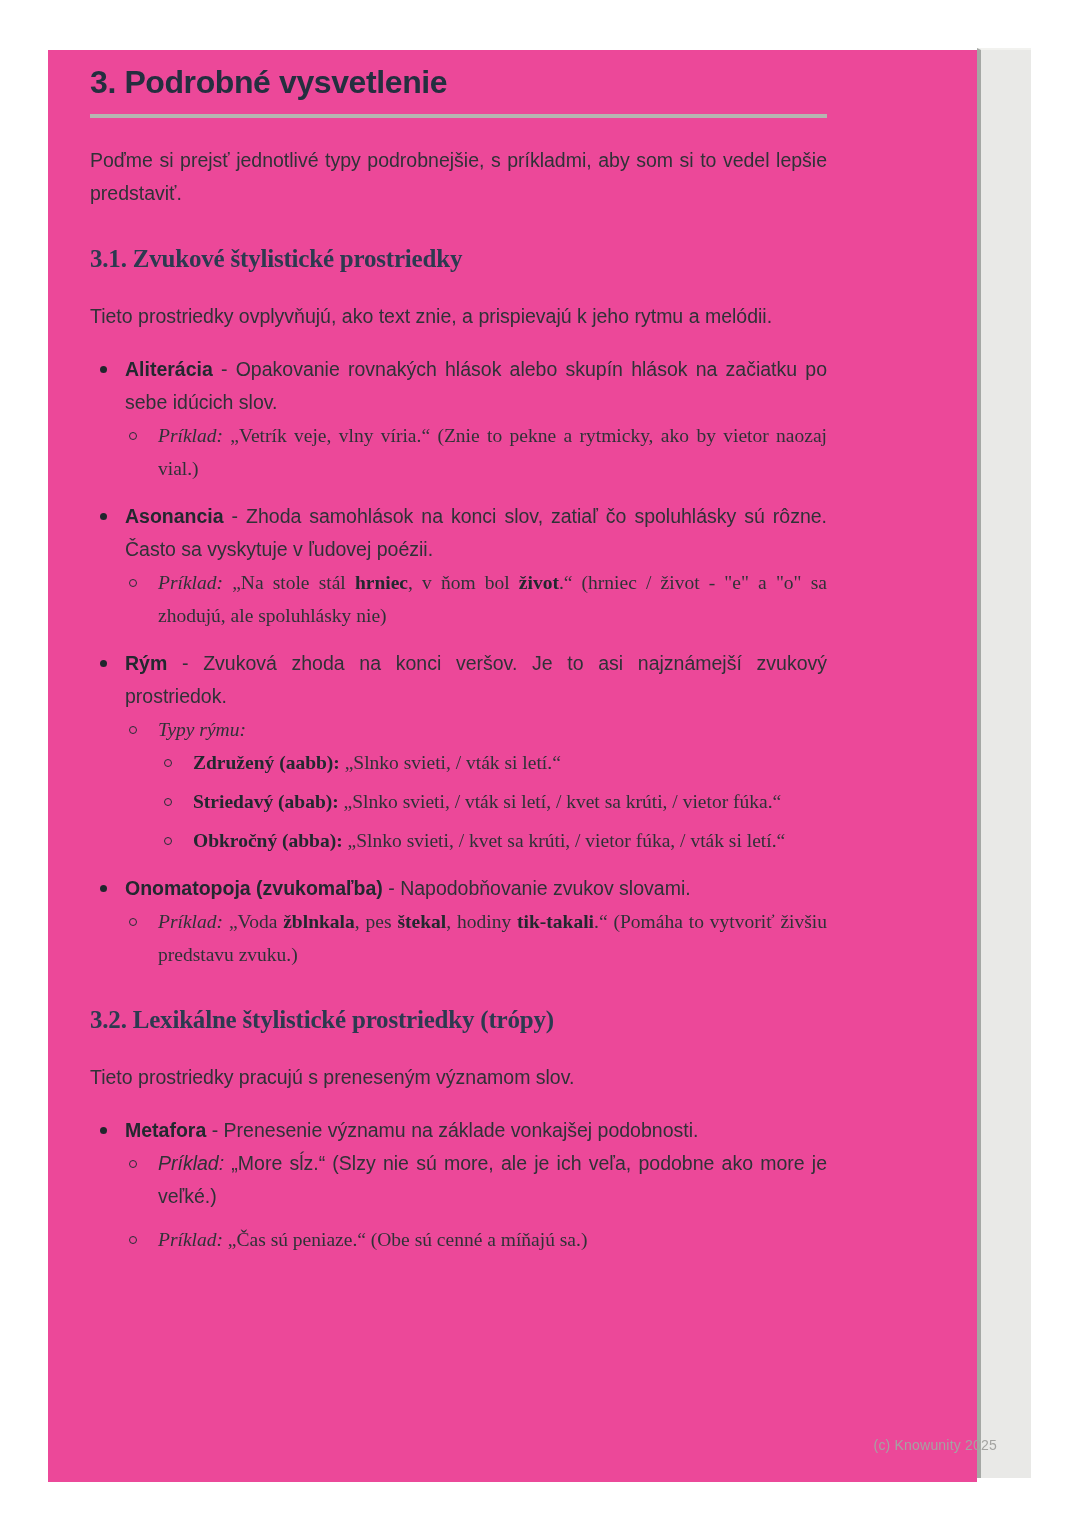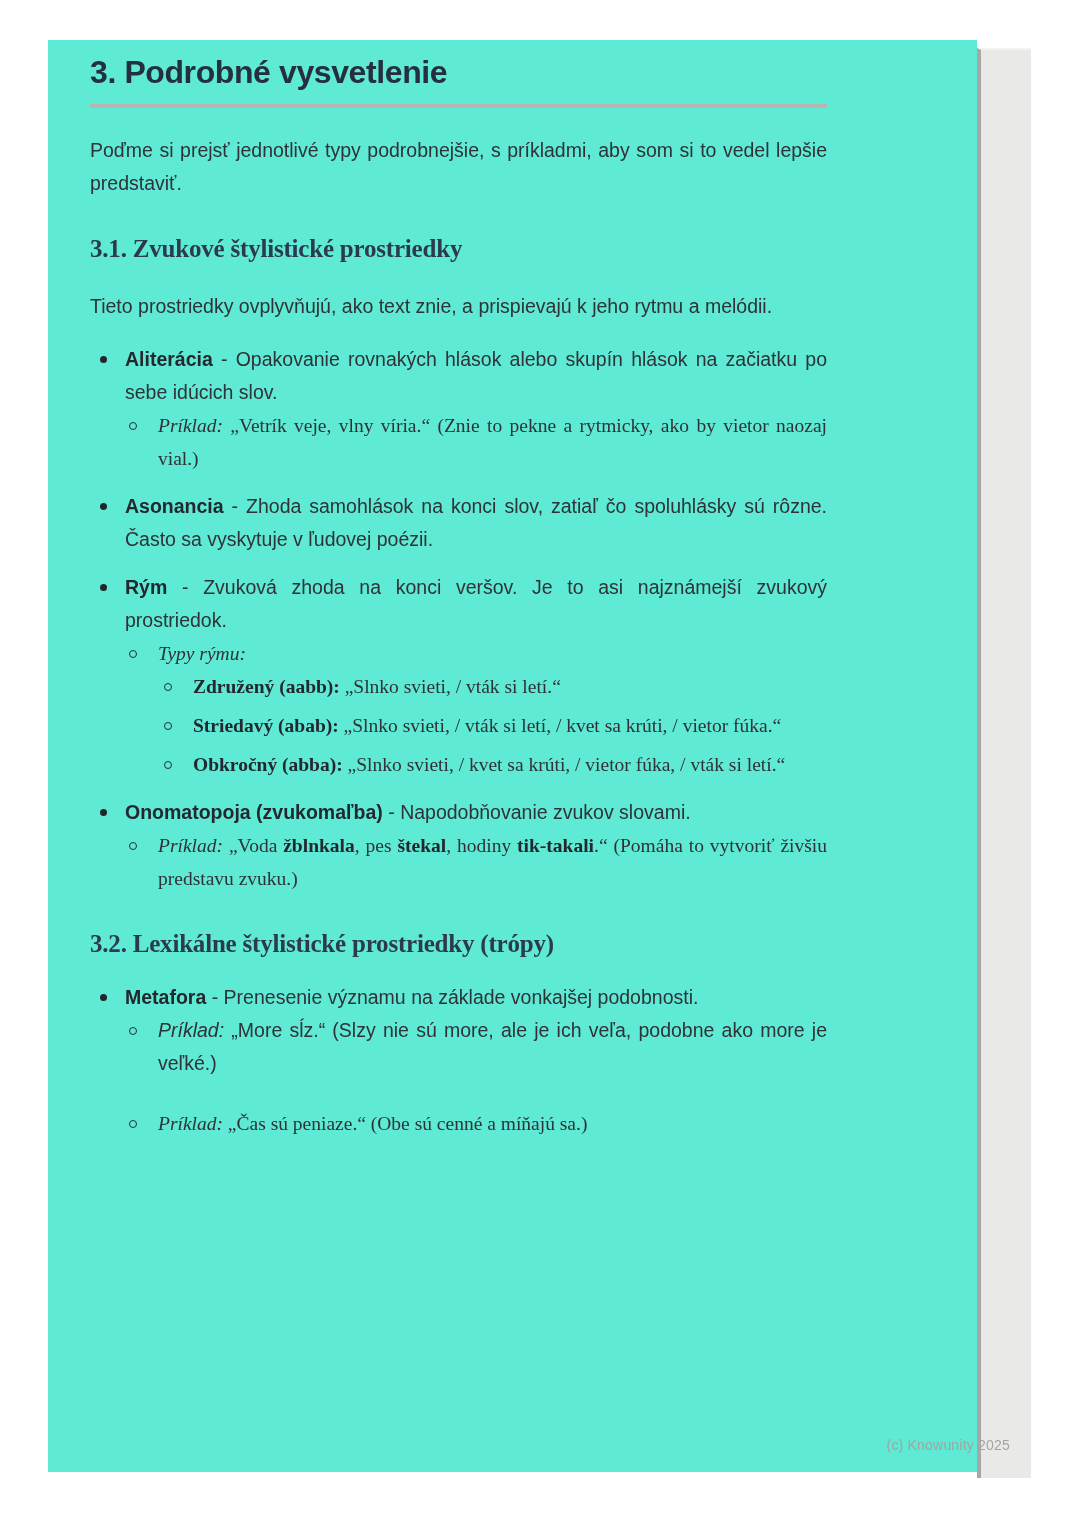--- a/index.html
+++ b/index.html
@@ -6,38 +6,38 @@
   body{
     width:1080px;height:1528px;
     background:#ffffff;
     font-family:"Liberation Sans","DejaVu Sans",sans-serif;
     -webkit-font-smoothing:antialiased;
   }
   .stage{position:relative;width:1080px;height:1528px;background:#ffffff;overflow:hidden;}
 
   
   .card{
-    position:absolute;left:48px;top:40px;width:929px;height:1432px;
-    background:#5eead4;
+    position:absolute;left:48px;top:50px;width:929px;height:1432px;
+    background:#ec4899;
     box-sizing:border-box;
     padding:12px 150px 0 42px;
     overflow:hidden;
   }
 
   
   .edge-strip{
     position:absolute;left:977px;top:48px;width:54px;height:1430px;
     background:#e9e9e7;
     border-left:4px solid #a5a8a5;
     border-top:2px solid #f2f2ef;
     box-sizing:border-box;
   }
 
   .watermark{
-    position:absolute;top:1437px;right:70px;
+    position:absolute;top:1437px;right:83px;
     font-size:14px;line-height:16px;
     color:#a4a4a2;
     letter-spacing:0.2px;
     z-index:5;
   }
 
   h1{
     margin:0;
     font-size:32px;line-height:40px;font-weight:700;
     color:#242f3f;letter-spacing:-0.4px;
@@ -63,21 +63,21 @@
   li{
     position:relative;
     font-size:19.5px;line-height:33px;color:#2f3237;
     text-align:justify;
   }
   ul.lv1 > li{padding-left:35px;margin-bottom:15px;}
   ul.lv1 > li::before{
     content:"";position:absolute;left:10px;top:13px;
     width:7px;height:7px;border-radius:50%;background:#21262d;
   }
-  ul.lv2 > li{padding-left:33px;margin-bottom:27px;}
+  ul.lv2 > li{padding-left:33px;margin-bottom:10px;}
   ul.lv2 > li::before{
     content:"";position:absolute;left:4px;top:13px;
     width:8px;height:8px;border-radius:50%;
     border:1.6px solid #272d35;box-sizing:border-box;background:transparent;
   }
   ul.lv3 > li{padding-left:35px;margin-bottom:6px;}
   ul.lv3 > li::before{
     content:"";position:absolute;left:6px;top:13px;
     width:8px;height:8px;border-radius:50%;
     border:1.6px solid #272d35;box-sizing:border-box;background:transparent;
@@ -98,37 +98,40 @@
     <p class="para">Poďme si prejsť jednotlivé typy podrobnejšie, s príkladmi, aby som si to vedel lepšie predstaviť.</p>
 
     <section>
       <h2>3.1. Zvukové štylistické prostriedky</h2>
       <p class="para section-intro">Tieto prostriedky ovplyvňujú, ako text znie, a prispievajú k jeho rytmu a melódii.</p>
       <div>
           <ul class="lv1">
             <li><span class="b">Aliterácia</span><span> - Opakovanie rovnakých hlások alebo skupín hlások na začiatku po sebe idúcich slov.</span><ul class="lv2">
                 <li><span class="i">Príklad:</span><span> „Vetrík veje, vlny víria.“ (Znie to pekne a rytmicky, ako by vietor naozaj vial.)</span></li>
               </ul></li>
-            <li><span class="b">Asonancia</span><span> - Zhoda samohlások na konci slov, zatiaľ čo spoluhlásky sú rôzne. Často sa vyskytuje v ľudovej poézii.</span></li>
+            <li><span class="b">Asonancia</span><span> - Zhoda samohlások na konci slov, zatiaľ čo spoluhlásky sú rôzne. Často sa vyskytuje v ľudovej poézii.</span><ul class="lv2">
+                <li><span class="i">Príklad:</span><span> „Na stole stál </span><span class="b">hrniec</span><span>, v ňom bol </span><span class="b">život</span><span>.“ (hrniec / život - "e" a "o" sa zhodujú, ale spoluhlásky nie)</span></li>
+              </ul></li>
             <li><span class="b">Rým</span><span> - Zvuková zhoda na konci veršov. Je to asi najznámejší zvukový prostriedok.</span><ul class="lv2">
                 <li><span class="i">Typy rýmu:</span><ul class="lv3">
                     <li><span class="b">Združený (aabb):</span><span> „Slnko svieti, / vták si letí.“</span></li>
                     <li><span class="b">Striedavý (abab):</span><span> „Slnko svieti, / vták si letí, / kvet sa krúti, / vietor fúka.“</span></li>
                     <li><span class="b">Obkročný (abba):</span><span> „Slnko svieti, / kvet sa krúti, / vietor fúka, / vták si letí.“</span></li>
                   </ul></li>
               </ul></li>
             <li><span class="b">Onomatopoja (zvukomaľba)</span><span> - Napodobňovanie zvukov slovami.</span><ul class="lv2">
                 <li><span class="i">Príklad:</span><span> „Voda </span><span class="b">žblnkala</span><span>, pes </span><span class="b">štekal</span><span>, hodiny </span><span class="b">tik-takali</span><span>.“ (Pomáha to vytvoriť živšiu predstavu zvuku.)</span></li>
               </ul></li>
           </ul>
         </div>
     </section>
 
     <section>
       <h2>3.2. Lexikálne štylistické prostriedky (trópy)</h2>
+      <p class="para section-intro">Tieto prostriedky pracujú s preneseným významom slov.</p>
       <div>
           <ul class="lv1">
             <li><span class="b">Metafora</span><span> - Prenesenie významu na základe vonkajšej podobnosti.</span><ul class="lv2">
                 <li><span class="i">Príklad:</span><span> „More sĺz.“ (Slzy nie sú more, ale je ich veľa, podobne ako more je veľké.)</span></li>
                 <li><span class="i">Príklad:</span><span> „Čas sú peniaze.“ (Obe sú cenné a míňajú sa.)</span></li>
               </ul></li>
           </ul>
         </div>
     </section>
   </div>

